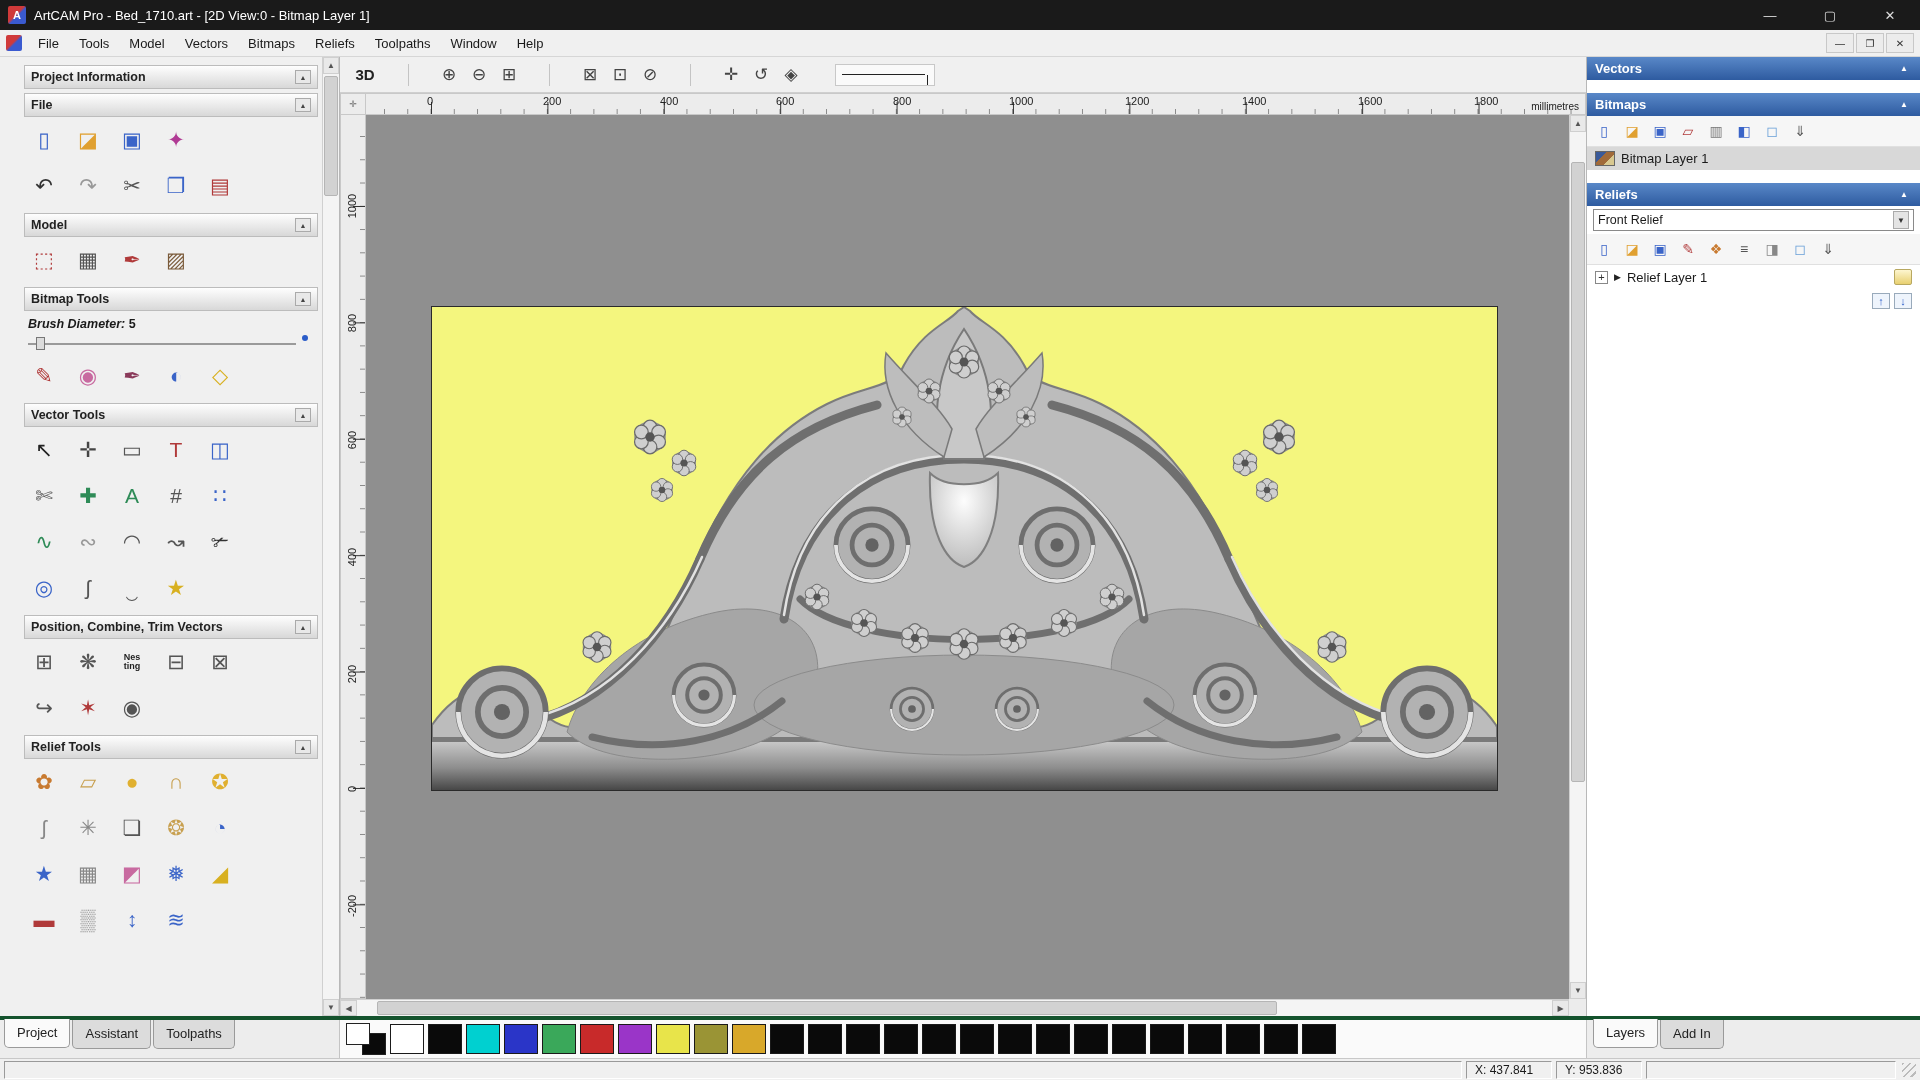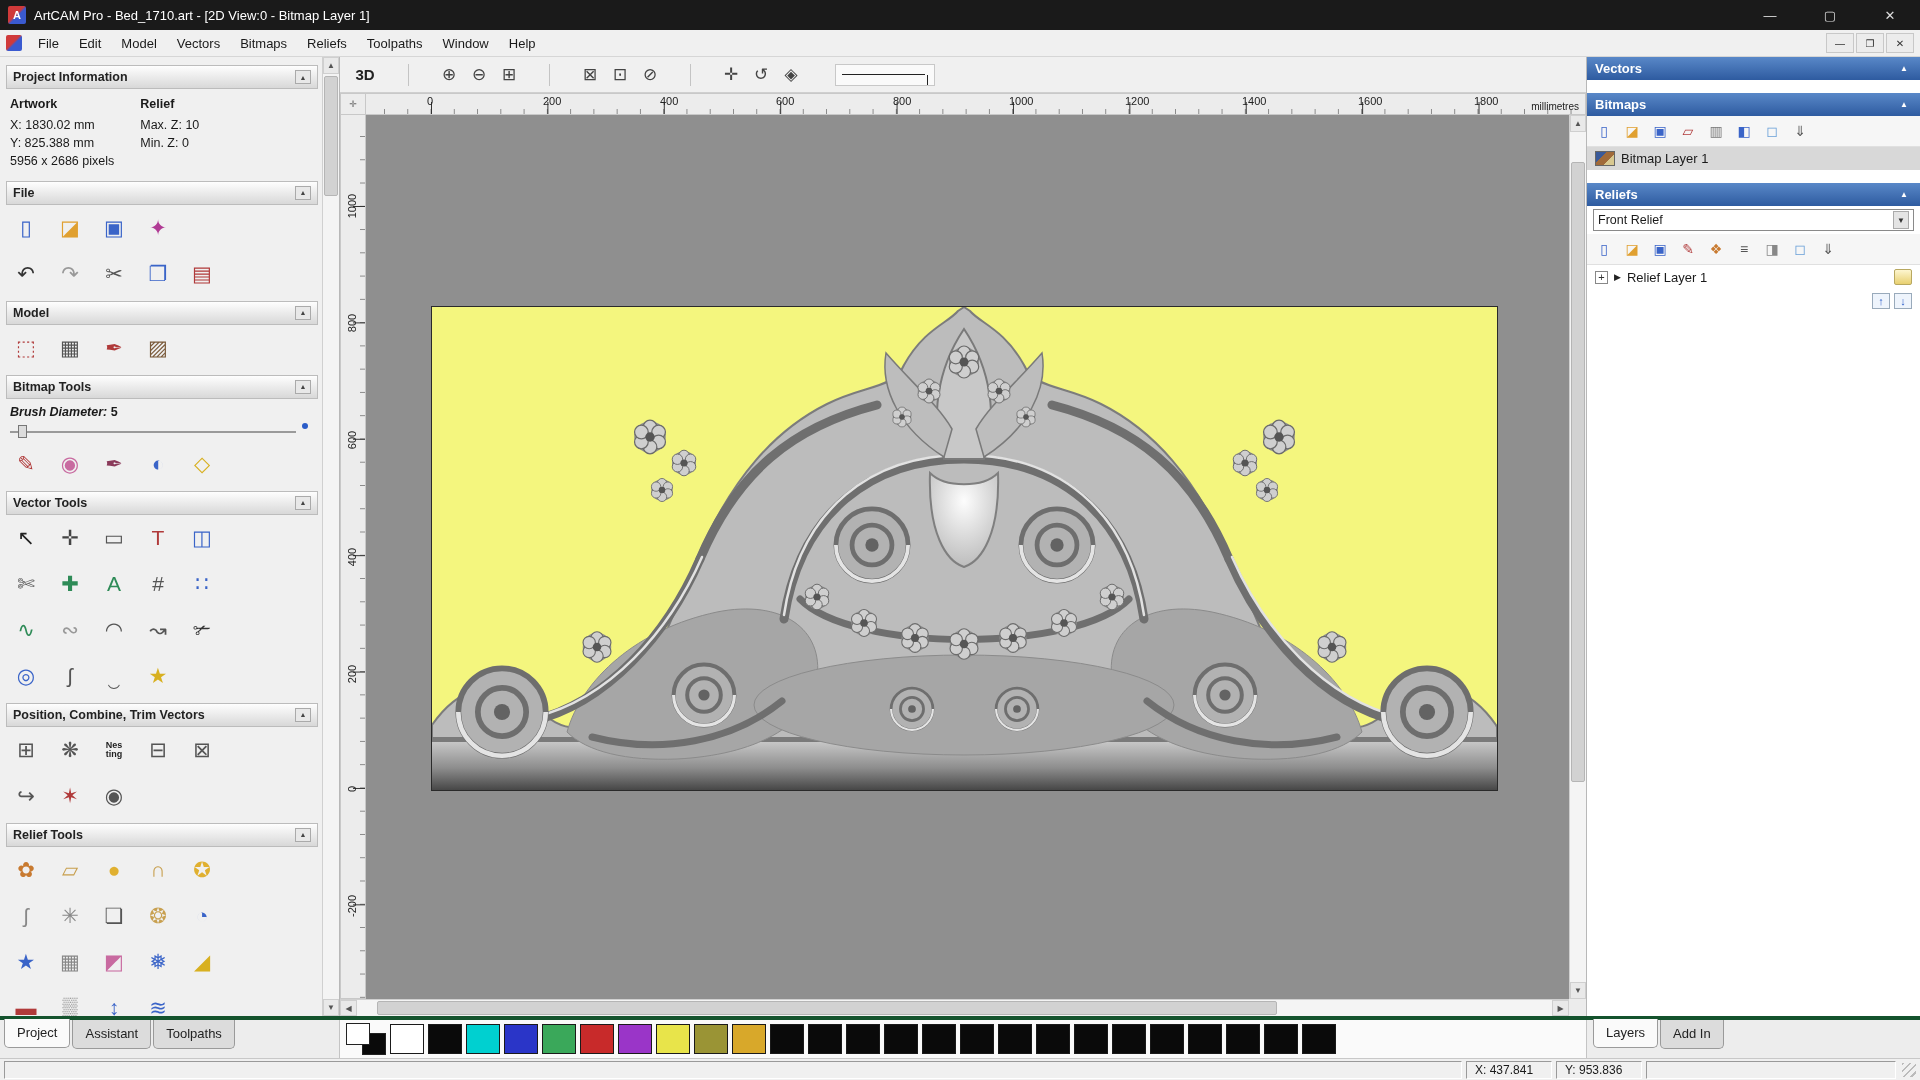--- a/index.html
+++ b/index.html
@@ -21,21 +21,21 @@
     background:linear-gradient(135deg,#d03a3a 0 45%,#3a5ad0 55% 100%); }
   .menu-items { display:flex; height:100%; align-items:center; flex:1; }
   .menu-item { padding:4px 10px; font-size:13px; }
   .mdi-controls { display:flex; margin-right:6px; }
   .mdi-btn { width:28px; height:20px; display:flex; align-items:center; justify-content:center;
     font-size:10px; color:#333; border:1px solid #c8c8c8; background:#ececec; margin-left:2px; }
   
   .main-row { display:flex; height:959px; }
   
   .left-panel { width:340px; background:#f0f0f0; border-right:1px solid #b8b8b8; display:flex; }
-  .left-content { flex:1; overflow:hidden; padding:4px 4px 0 6px; }
+  .left-content { flex:1; overflow:hidden; padding:4px 4px 0 24px; }
   .sec-head { height:24px; background:linear-gradient(#fefefe,#d8d8d8); border:1px solid #bcbcbc;
     display:flex; align-items:center; padding:0 6px; font-weight:bold; font-size:12.5px; color:#222; margin-top:4px; }
   .sec-head .collapse-btn { margin-left:auto; width:16px; height:14px; border:1px solid #aaa; background:#e8e8e8;
     font-size:7px; display:flex; align-items:center; justify-content:center; color:#444; }
   .proj-info { display:flex; padding:6px 4px; gap:26px; font-size:12.5px; }
   .proj-col .col-title { font-weight:bold; margin-bottom:3px; }
   .proj-col div { line-height:1.45; }
   .tool-row { display:flex; gap:8px; padding:5px 2px; }
   .tool { width:36px; height:36px; border:1px solid transparent; border-radius:3px;
     display:flex; align-items:center; justify-content:center; font-size:21px; background:transparent; }
@@ -154,21 +154,21 @@
   <div class="title-text">ArtCAM Pro - Bed_1710.art - [2D View:0 - Bitmap Layer 1]</div>
   <div class="win-btn">—</div>
   <div class="win-btn">▢</div>
   <div class="win-btn close">✕</div>
 </div>
 
 <div class="menubar">
   <div class="mdi-icon"></div>
   <div class="menu-items">
       <span class="menu-item">File</span>
-      <span class="menu-item">Edit</span>
+      <span class="menu-item">Tools</span>
       <span class="menu-item">Model</span>
       <span class="menu-item">Vectors</span>
       <span class="menu-item">Bitmaps</span>
       <span class="menu-item">Reliefs</span>
       <span class="menu-item">Toolpaths</span>
       <span class="menu-item">Window</span>
       <span class="menu-item">Help</span>
     </div>
   <div class="mdi-controls">
     <span class="mdi-btn">—</span>
@@ -178,33 +178,20 @@
 </div>
 
 <div class="main-row">
 
   <div class="left-panel">
     <div class="left-content">
 
       <div class="sec-head">
         <span>Project Information</span>
         <span class="collapse-btn">▲</span>
-      </div>
-      <div class="proj-info">
-        <div class="proj-col">
-          <div class="col-title">Artwork</div>
-          <div>X: 1830.02 mm</div>
-          <div>Y: 825.388 mm</div>
-          <div>5956 x 2686 pixels</div>
-        </div>
-        <div class="proj-col">
-          <div class="col-title">Relief</div>
-          <div>Max. Z: 10</div>
-          <div>Min. Z: 0</div>
-        </div>
       </div>
 
       <div class="sec-head">
         <span>File</span>
         <span class="collapse-btn">▲</span>
       </div>
       <div class="tool-row">
           <div class="tool" style="color: rgb(58, 100, 200);">
             <span class="glyph">▯</span>
           </div>

